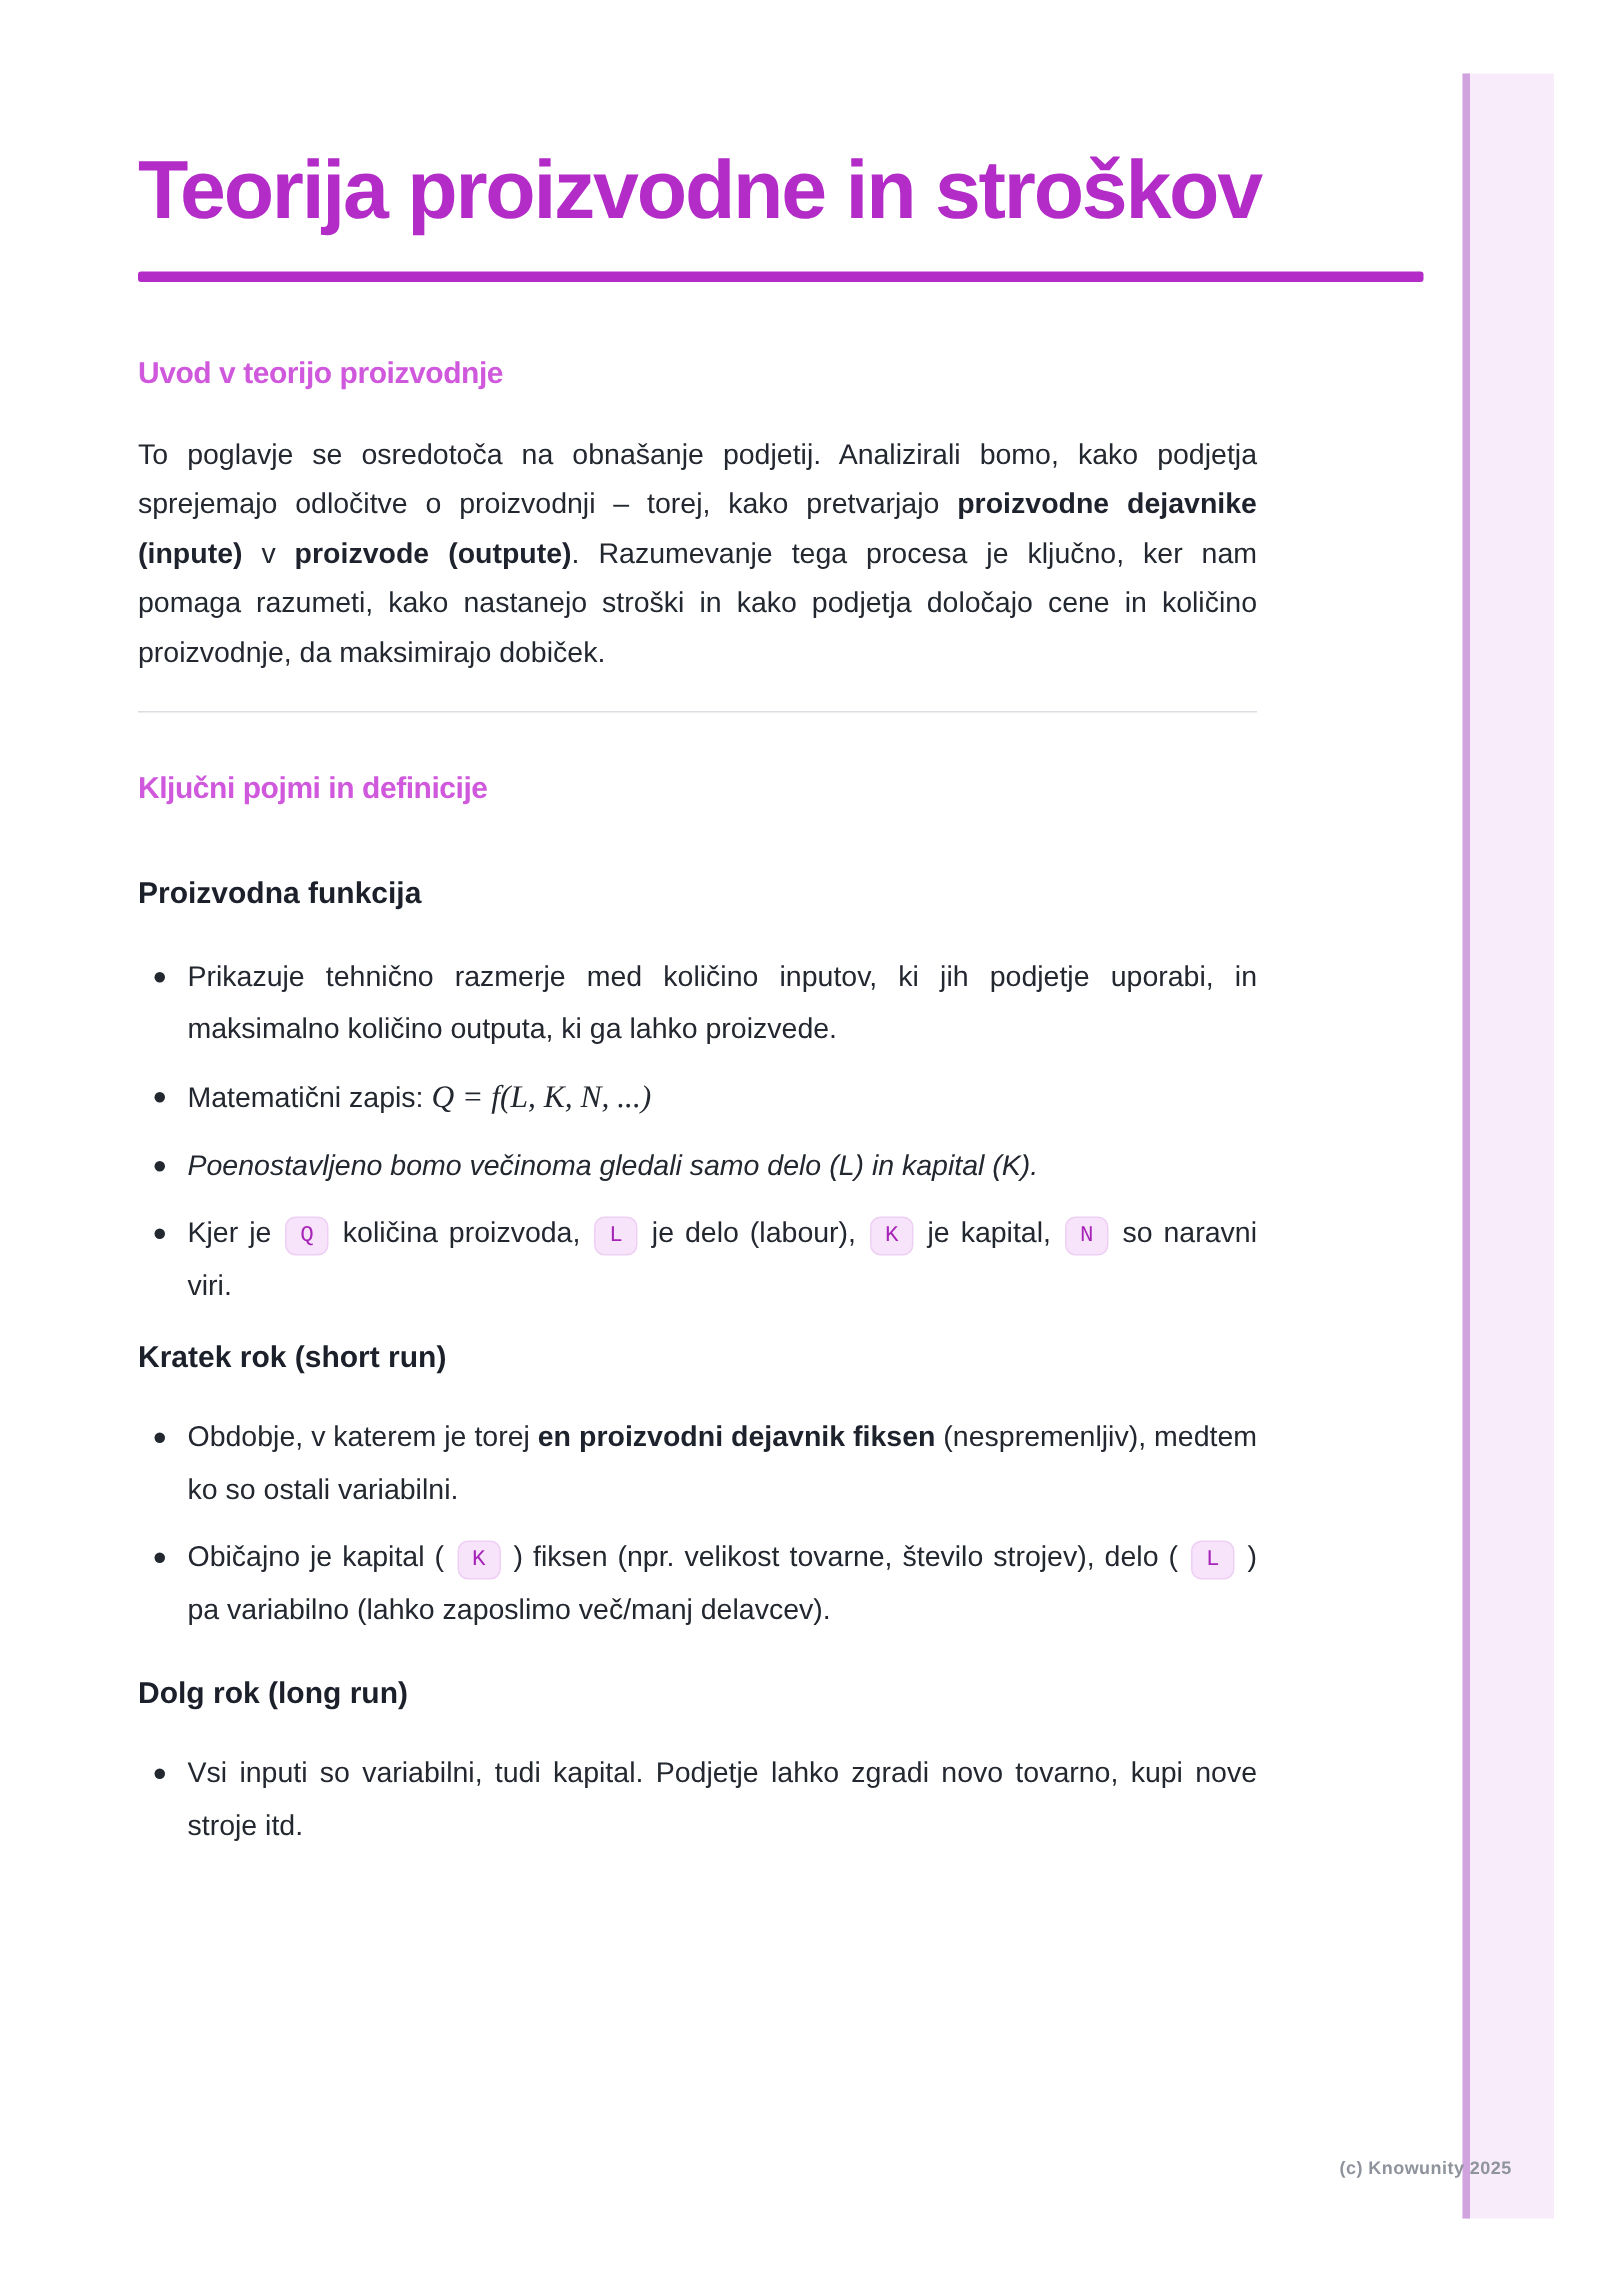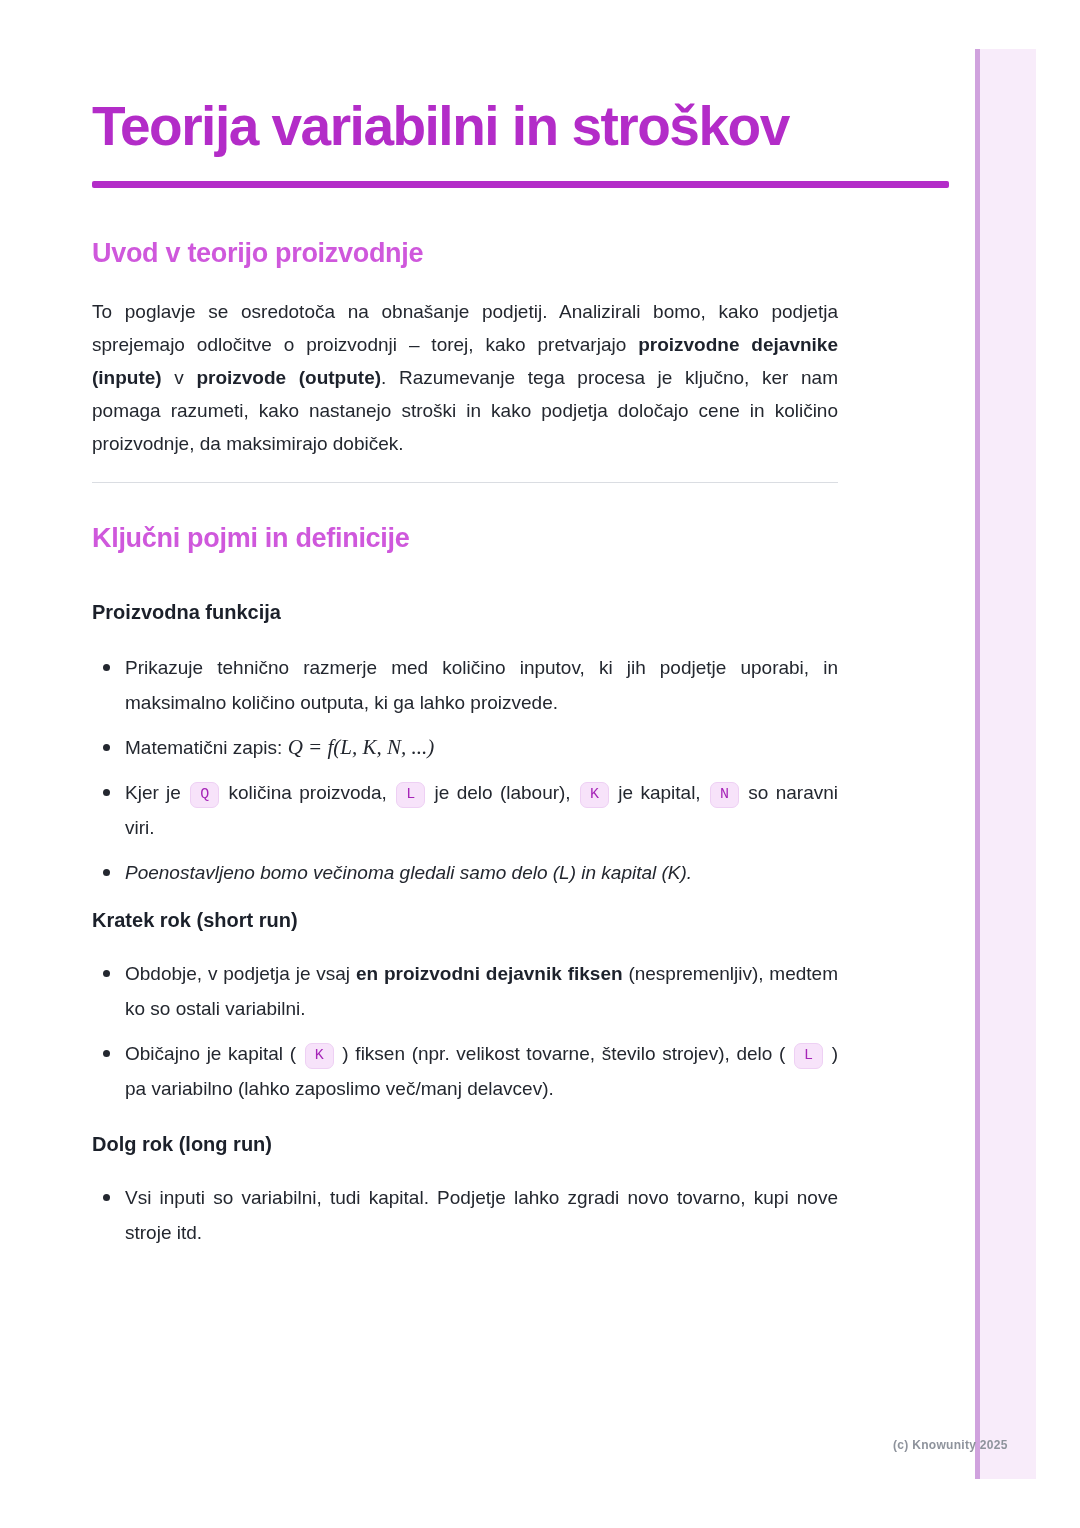--- a/index.html
+++ b/index.html
@@ -38,21 +38,21 @@
   }
   .title-rule {
     margin-top: 24px;
     width: 857px;
     height: 7px;
     background: #b32cc8;
     border-radius: 2px;
   }
   .h2 {
     margin: 49px 0 0 0;
-    font-size: 27px;
+    font-size: 20px;
     line-height: 1.2;
     font-weight: 700;
     letter-spacing: -0.3px;
     color: #cf58dc;
   }
   .h2.second { margin-top: 39px; }
   .body-col { width: 746px; }
   .intro-p {
     margin: 26px 0 0 0;
     font-size: 19px;
@@ -139,44 +139,44 @@
 </style>
 </head>
 <body>
 
 <div class="page">
 
   <div class="side-strip"></div>
 
   <div class="content">
 
-    <h1 class="doc-title">Teorija variabilni in stroškov</h1>
+    <h1 class="doc-title">Teorija proizvodne in stroškov</h1>
     <div class="title-rule"></div>
 
     <h2 class="h2">Uvod v teorijo proizvodnje</h2>
 
     <div class="body-col">
       <p class="intro-p"><span>To poglavje se osredotoča na obnašanje podjetij. Analizirali bomo, kako podjetja sprejemajo odločitve o proizvodnji – torej, kako pretvarjajo </span><span class="bold">proizvodne dejavnike (inpute)</span><span> v </span><span class="bold">proizvode (outpute)</span><span>. Razumevanje tega procesa je ključno, ker nam pomaga razumeti, kako nastanejo stroški in kako podjetja določajo cene in količino proizvodnje, da maksimirajo dobiček.</span></p>
     </div>
 
     <div class="divider"></div>
 
     <h2 class="h2 second">Ključni pojmi in definicije</h2>
 
     <h3 class="h3 m1">Proizvodna funkcija</h3>
     <ul class="bullets m1">
       <li><span>Prikazuje tehnično razmerje med količino inputov, ki jih podjetje uporabi, in maksimalno količino outputa, ki ga lahko proizvede.</span></li>
       <li><span>Matematični zapis: </span><span class="math">Q = f(L, K, N, ...)</span></li>
+      <li><span class="italic">Poenostavljeno bomo večinoma gledali samo delo (L) in kapital (K).</span></li>
       <li><span>Kjer je </span><span class="badge">Q</span><span> količina proizvoda, </span><span class="badge">L</span><span> je delo (labour), </span><span class="badge">K</span><span> je kapital, </span><span class="badge">N</span><span> so naravni viri.</span></li>
-      <li><span class="italic">Poenostavljeno bomo večinoma gledali samo delo (L) in kapital (K).</span></li>
     </ul>
 
     <h3 class="h3 m2">Kratek rok (short run)</h3>
     <ul class="bullets m2">
-      <li><span>Obdobje, v podjetja je vsaj </span><span class="bold">en proizvodni dejavnik fiksen</span><span> (nespremenljiv), medtem ko so ostali variabilni.</span></li>
+      <li><span>Obdobje, v katerem je torej </span><span class="bold">en proizvodni dejavnik fiksen</span><span> (nespremenljiv), medtem ko so ostali variabilni.</span></li>
       <li><span>Običajno je kapital ( </span><span class="badge">K</span><span> ) fiksen (npr. velikost tovarne, število strojev), delo ( </span><span class="badge">L</span><span> ) pa variabilno (lahko zaposlimo več/manj delavcev).</span></li>
     </ul>
 
     <h3 class="h3 m3">Dolg rok (long run)</h3>
     <ul class="bullets m3">
       <li><span>Vsi inputi so variabilni, tudi kapital. Podjetje lahko zgradi novo tovarno, kupi nove stroje itd.</span></li>
     </ul>
 
 
   </div>

